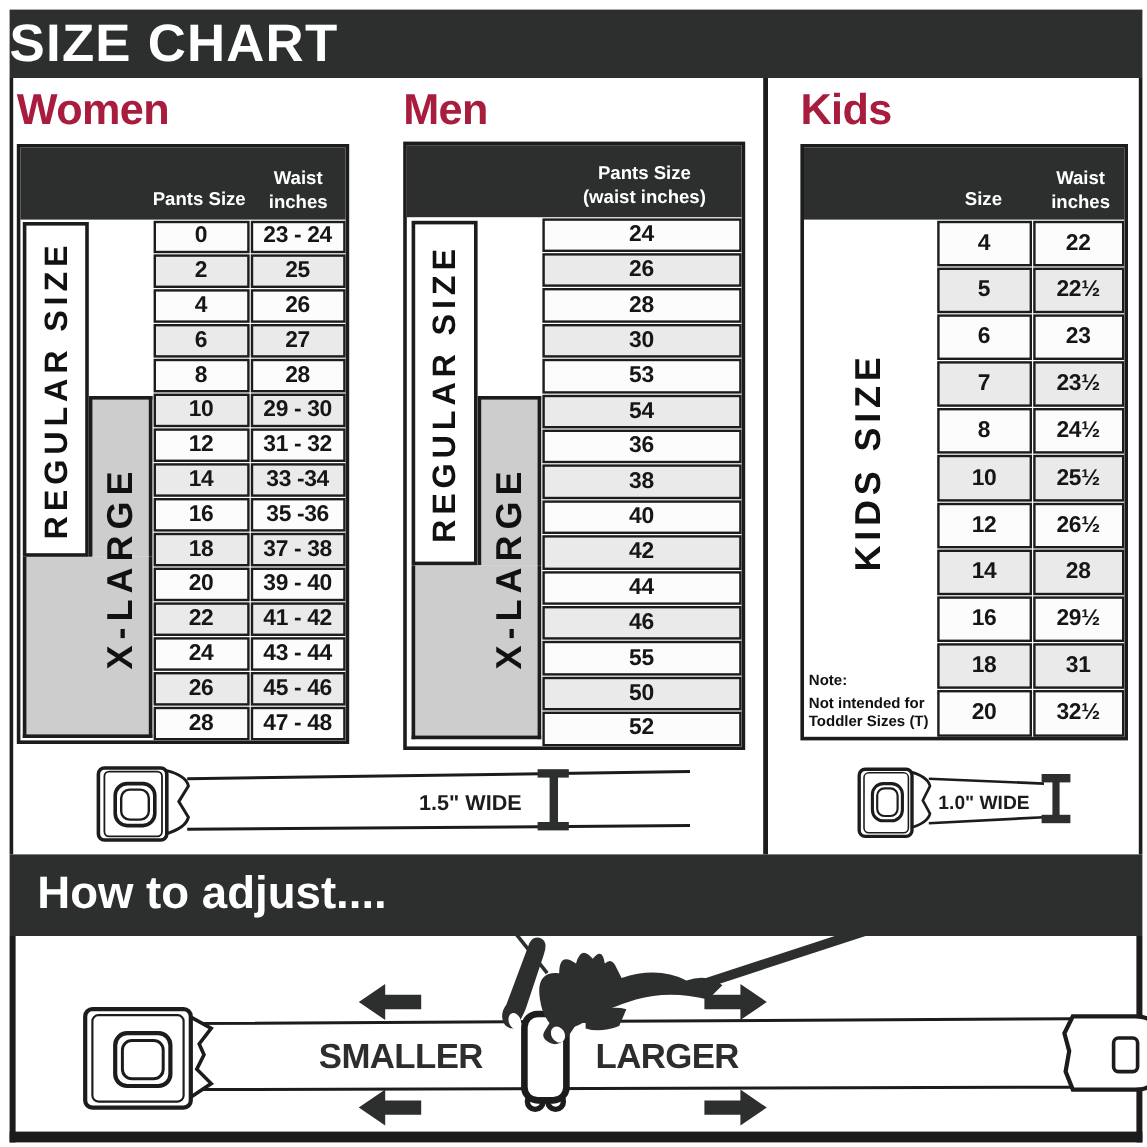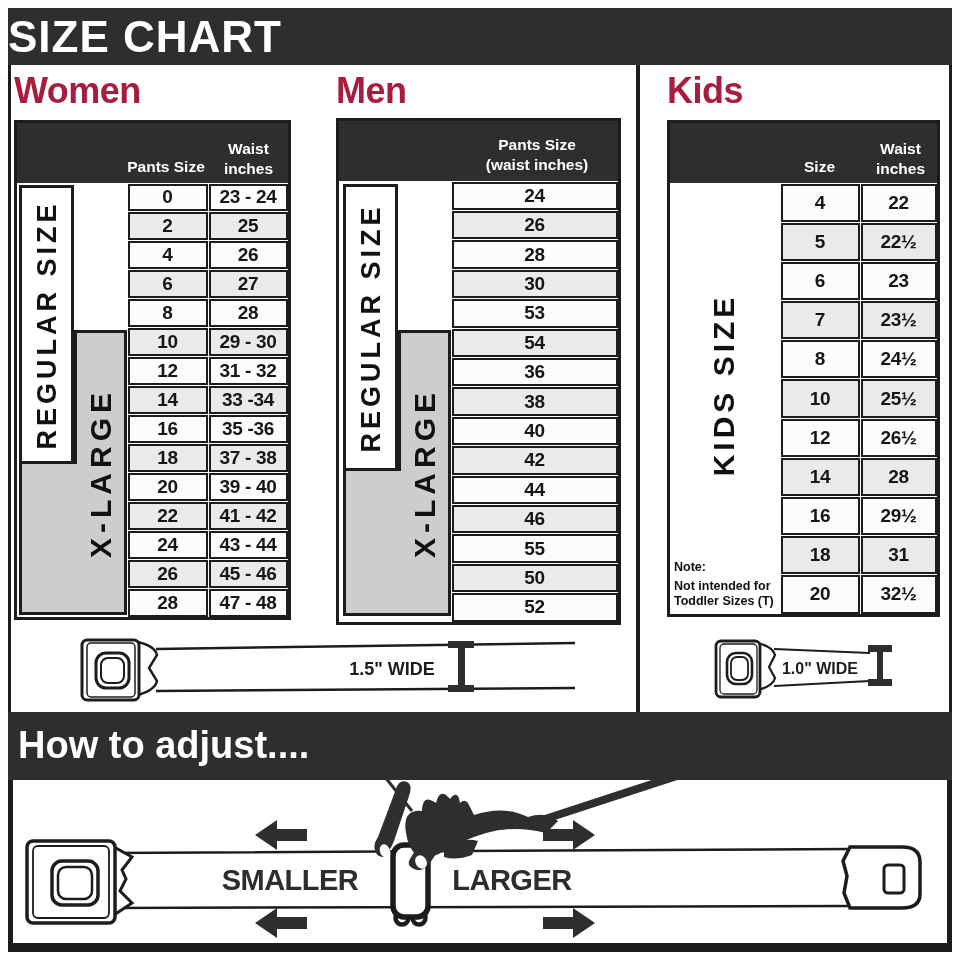--- a/index.html
+++ b/index.html
@@ -46,23 +46,23 @@
   .vlabel.reg{font-size:27px;letter-spacing:4px;}
   .vlabel.xl{font-size:30px;letter-spacing:5px;}
   .vlabel.kids{font-size:30px;letter-spacing:4px;}
 
   .kids-note{position:absolute;left:4px;bottom:6px;width:104px;font-size:12.5px;font-weight:700;
     color:#111;line-height:1.15;}
   .kids-note .nt{margin-bottom:5px;}
 
   .beltsvg{position:absolute;}
   .adjustbar{position:absolute;left:8px;top:712px;width:944px;height:68px;background:var(--header_bar);
-    color:#fff;font-size:38px;font-weight:700;line-height:66px;padding-left:10px;}
+    color:#fff;font-size:38px;font-weight:700;line-height:66px;padding-left:23px;}
   .bottompanel{position:absolute;left:8px;top:780px;width:944px;height:172px;background:#fff;
-    border-left:5px solid var(--border);border-right:5px solid var(--border);border-bottom:9px solid var(--border);}
+    border-left:5px solid var(--border);border-right:5px solid var(--border);border-bottom:9px solid var(--border);padding-left:44px;}
   svg text{font-family:"Liberation Sans","DejaVu Sans",sans-serif;}
 </style>
 </head>
 <body>
 
 <div id="stage">
 
   <div class="titlebar">
     <span>SIZE CHART</span>
   </div>

